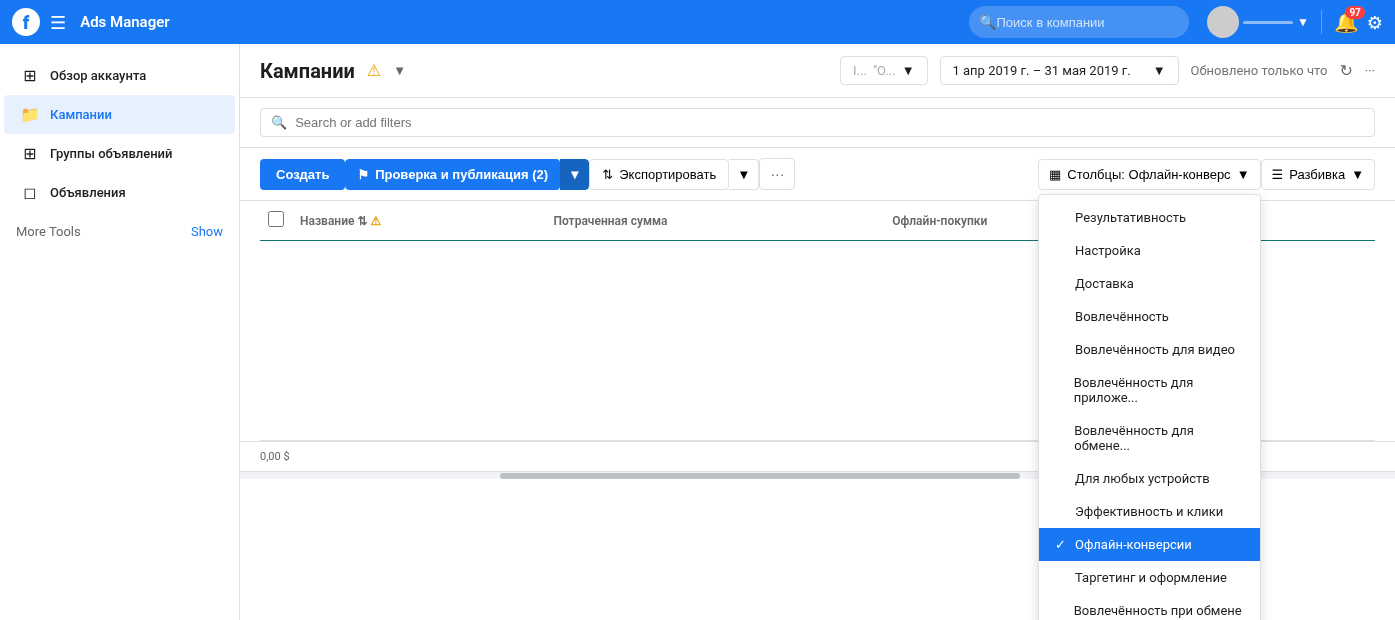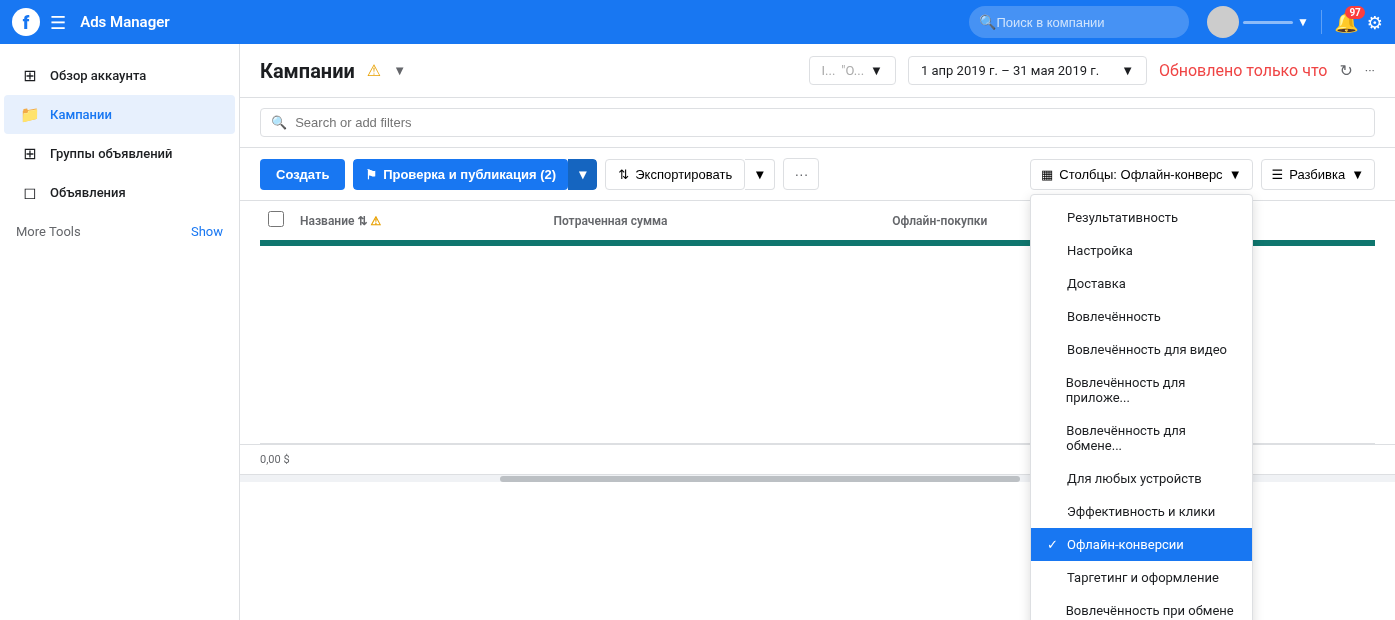--- a/index.html
+++ b/index.html
@@ -46,44 +46,44 @@
     .main { flex: 1; background: white; overflow-y: auto; }
 
     
     .content-header { display: flex; align-items: center; padding: 12px 20px; border-bottom: 1px solid #dddfe2; gap: 12px; flex-wrap: wrap; }
     .content-title { font-size: 20px; font-weight: 700; }
     .header-warning { color: #e8a000; font-size: 16px; }
     .header-chevron { color: #65676b; cursor: pointer; }
     .header-spacer { flex: 1; }
     .header-filter-btn { display: flex; align-items: center; gap: 6px; padding: 6px 12px; border: 1px solid #dddfe2; border-radius: 4px; cursor: pointer; background: white; font-size: 13px; color: #1c1e21; }
     .header-date-btn { display: flex; align-items: center; gap: 22px; padding: 6px 12px; border: 1px solid #dddfe2; border-radius: 4px; cursor: pointer; background: white; font-size: 13px; }
-    .header-status { font-size: 16px; color: #ef4444; }
+    .header-status { font-size: 13px; color: #737373; }
     .header-refresh { color: #65676b; cursor: pointer; font-size: 16px; }
     .header-more { color: #65676b; cursor: pointer; }
 
     
-    .toolbar { display: flex; align-items: center; padding: 10px 20px; gap: 8px; border-bottom: 1px solid #dddfe2; flex-wrap: wrap; }
+    .toolbar { display: flex; align-items: center; padding: 10px 20px; border-bottom: 1px solid #dddfe2; flex-wrap: wrap; }
     .search-bar { display: flex; align-items: center; gap: 8px; flex: 1; border: 1px solid #dddfe2; border-radius: 4px; padding: 6px 10px; background: white; }
     .search-bar input { border: none; outline: none; font-size: 13px; flex: 1; }
     .btn-create { background: #1877f2; color: white; border: none; border-radius: 4px; padding: 8px 16px; font-size: 13px; font-weight: 600; cursor: pointer; }
     .btn-review { background: #1877f2; color: white; border: none; border-radius: 4px; padding: 8px 12px; font-size: 13px; font-weight: 600; cursor: pointer; display: flex; align-items: center; gap: 6px; }
     .btn-review-arrow { background: #1565c0; border: none; border-radius: 0 4px 4px 0; padding: 8px 8px; color: white; cursor: pointer; }
     .btn-review-wrap { display: flex; border-radius: 4px; overflow: hidden; }
     .btn-export { display: flex; align-items: center; gap: 6px; border: 1px solid #dddfe2; border-radius: 4px; padding: 7px 12px; background: white; font-size: 13px; cursor: pointer; }
     .btn-export-arrow { border: 1px solid #dddfe2; border-left: none; border-radius: 0 4px 4px 0; padding: 7px 8px; background: white; cursor: pointer; }
     .btn-export-wrap { display: flex; border-radius: 4px; }
     .btn-more { border: 1px solid #dddfe2; border-radius: 4px; padding: 7px 10px; background: white; cursor: pointer; font-size: 14px; color: #65676b; }
     .toolbar-spacer { flex: 1; }
     .btn-columns { display: flex; align-items: center; gap: 6px; border: 1px solid #dddfe2; border-radius: 4px; padding: 7px 10px; background: white; font-size: 13px; cursor: pointer; }
     .btn-breakdown { display: flex; align-items: center; gap: 6px; border: 1px solid #dddfe2; border-radius: 4px; padding: 7px 10px; background: white; font-size: 13px; cursor: pointer; }
 
     
     .table-container { padding: 0 20px; position: relative; }
     .table { width: 100%; border-collapse: collapse; }
-    .table th { text-align: left; padding: 10px 8px; font-size: 12px; font-weight: 600; color: #65676b; border-bottom: 6px solid #0f766e; white-space: nowrap; }
+    .table th { text-align: left; padding: 10px 8px; font-size: 12px; font-weight: 600; color: #65676b; border-bottom: 1px solid #0f766e; white-space: nowrap; }
     .table td { padding: 10px 8px; border-bottom: 1px solid #dddfe2; font-size: 13px; }
     .table-checkbox { width: 16px; height: 16px; border: 1.5px solid #bcc0c4; border-radius: 3px; }
     .table-sort { color: #65676b; font-size: 12px; }
     .table-warn { color: #e8a000; }
     .dropdown-item { padding: 9px 16px; font-size: 13px; cursor: pointer; display: flex; align-items: center; gap: 6px; color: #1c1e21; }
     .dropdown-item.active { background: #1877f2; color: white; }
     .dropdown-check { width: 14px; font-size: 13px; }
     .table-footer { padding: 8px 20px; border-top: 1px solid #dddfe2; font-size: 11px; color: #65676b; }
     .scrollbar-row { height: 8px; background: #f0f2f5; border-top: 1px solid #dddfe2; position: relative; }
     .scrollbar-thumb { position: absolute; left: 260px; width: 520px; height: 6px; top: 1px; background: #bcc0c4; border-radius: 3px; }

